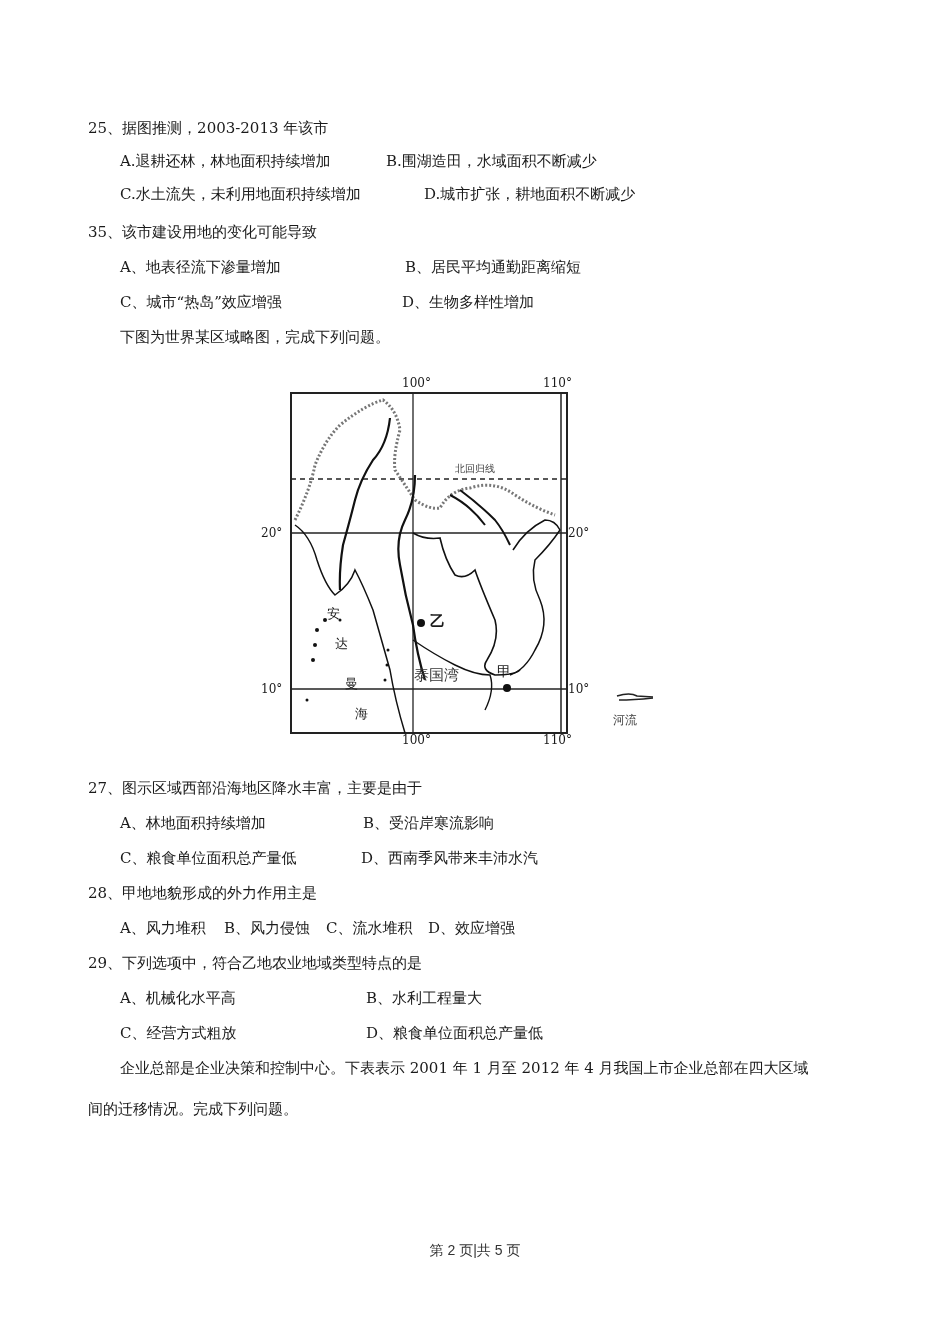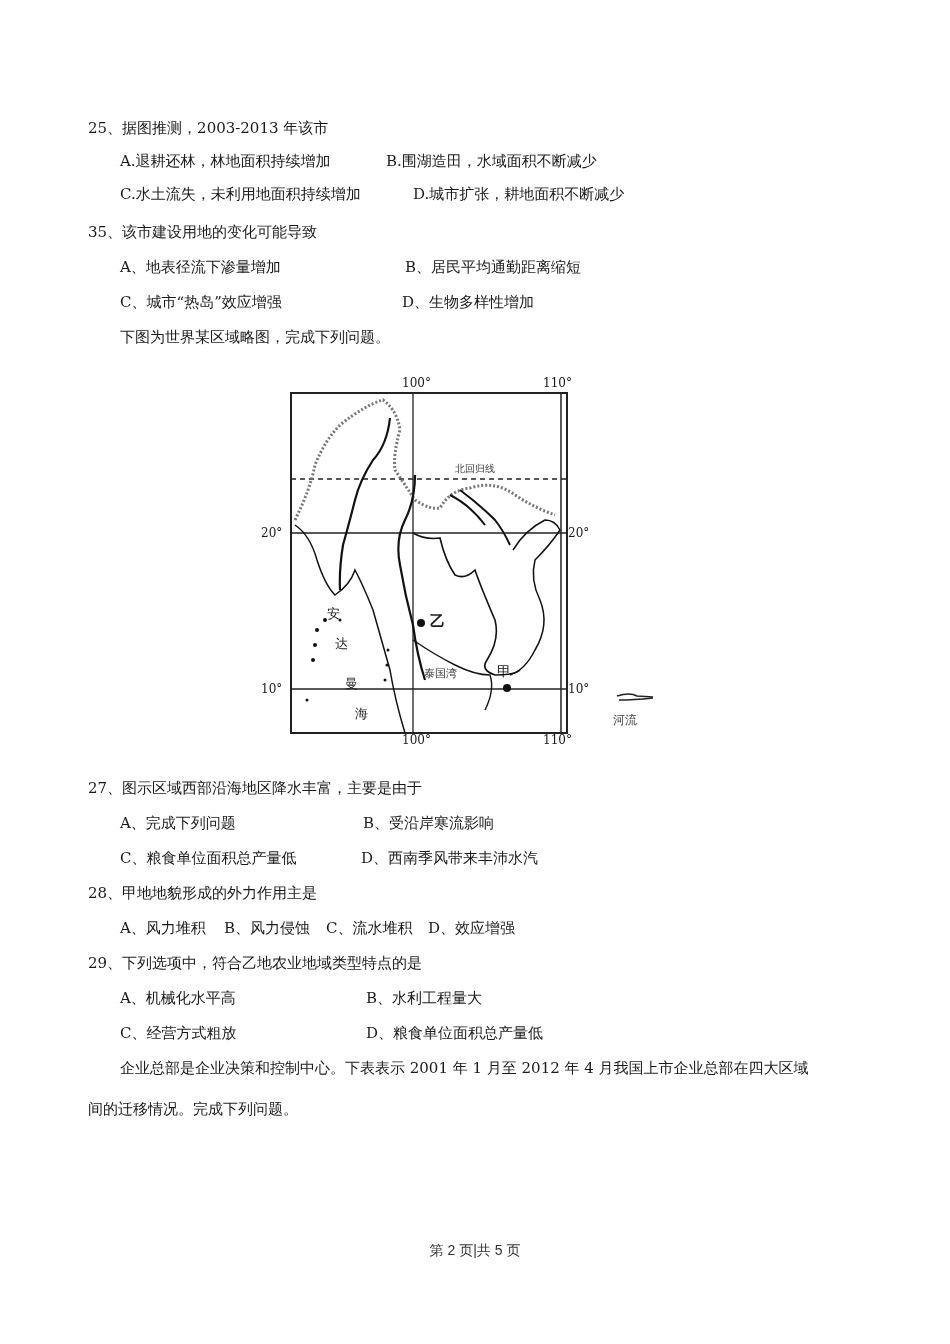--- a/index.html
+++ b/index.html
@@ -12,21 +12,21 @@
     .footer { position: absolute; left: 0; width: 950px; top: 1242px; text-align: center;
               font-family: Liberation Sans, sans-serif; font-size: 14px; color: #333; }
   </style>
 </head>
 <body>
 
 <div class="line q" style="top:118px">25、据图推测，2003-2013 年该市</div>
 <div class="line opt" style="top:151px">A.退耕还林，林地面积持续增加</div>
 <div class="line" style="top:151px;left:386px">B.围湖造田，水域面积不断减少</div>
 <div class="line opt" style="top:184px">C.水土流失，未利用地面积持续增加</div>
-<div class="line" style="top:184px;left:413px">D.城市扩张，耕地面积不断减少</div>
+<div class="line" style="top:184px;left:424px">D.城市扩张，耕地面积不断减少</div>
 
 <div class="line q" style="top:222px">35、该市建设用地的变化可能导致</div>
 <div class="line opt" style="top:257px">A、地表径流下渗量增加</div>
 <div class="line" style="top:257px;left:405px">B、居民平均通勤距离缩短</div>
 <div class="line opt" style="top:292px">C、城市“热岛”效应增强</div>
 <div class="line" style="top:292px;left:402px">D、生物多样性增加</div>
 
 <div class="line opt" style="top:327px">下图为世界某区域略图，完成下列问题。</div>
 
 <div class="map">
@@ -75,28 +75,28 @@
   <span style="position:absolute;left:288px;top:363px;font-size:12px">110°</span>
   <span style="position:absolute;left:6px;top:156px;font-size:12px">20°</span>
   <span style="position:absolute;left:313px;top:156px;font-size:12px">20°</span>
   <span style="position:absolute;left:6px;top:312px;font-size:12px">10°</span>
   <span style="position:absolute;left:313px;top:312px;font-size:12px">10°</span>
   <span style="position:absolute;left:200px;top:92px;font-size:10px;color:#444">北回归线</span>
   <span style="position:absolute;left:72px;top:235px;font-size:13px">安</span>
   <span style="position:absolute;left:80px;top:265px;font-size:13px">达</span>
   <span style="position:absolute;left:90px;top:305px;font-size:13px">曼</span>
   <span style="position:absolute;left:100px;top:335px;font-size:13px">海</span>
-  <span style="position:absolute;left:169px;top:296px;font-size:11px;color:#333">泰国湾</span>
+  <span style="position:absolute;left:159px;top:296px;font-size:15px;color:#333">泰国湾</span>
   <span style="position:absolute;left:175px;top:242px;font-size:15px;font-family:'DejaVu Sans',sans-serif;font-weight:bold">乙</span>
   <span style="position:absolute;left:242px;top:293px;font-size:14px">甲</span>
   <span style="position:absolute;left:358px;top:342px;font-size:12px;color:#444">河流</span>
 </div>
 
 <div class="line q" style="top:778px">27、图示区域西部沿海地区降水丰富，主要是由于</div>
-<div class="line opt" style="top:813px">A、完成下列问题</div>
+<div class="line opt" style="top:813px">A、林地面积持续增加</div>
 <div class="line" style="top:813px;left:363px">B、受沿岸寒流影响</div>
 <div class="line opt" style="top:848px">C、粮食单位面积总产量低</div>
 <div class="line" style="top:848px;left:361px">D、西南季风带来丰沛水汽</div>
 
 <div class="line q" style="top:883px">28、甲地地貌形成的外力作用主是</div>
 <div class="line opt" style="top:918px">A、风力堆积</div>
 <div class="line" style="top:918px;left:224px">B、风力侵蚀</div>
 <div class="line" style="top:918px;left:326px">C、流水堆积</div>
 <div class="line" style="top:918px;left:428px">D、效应增强</div>
 

